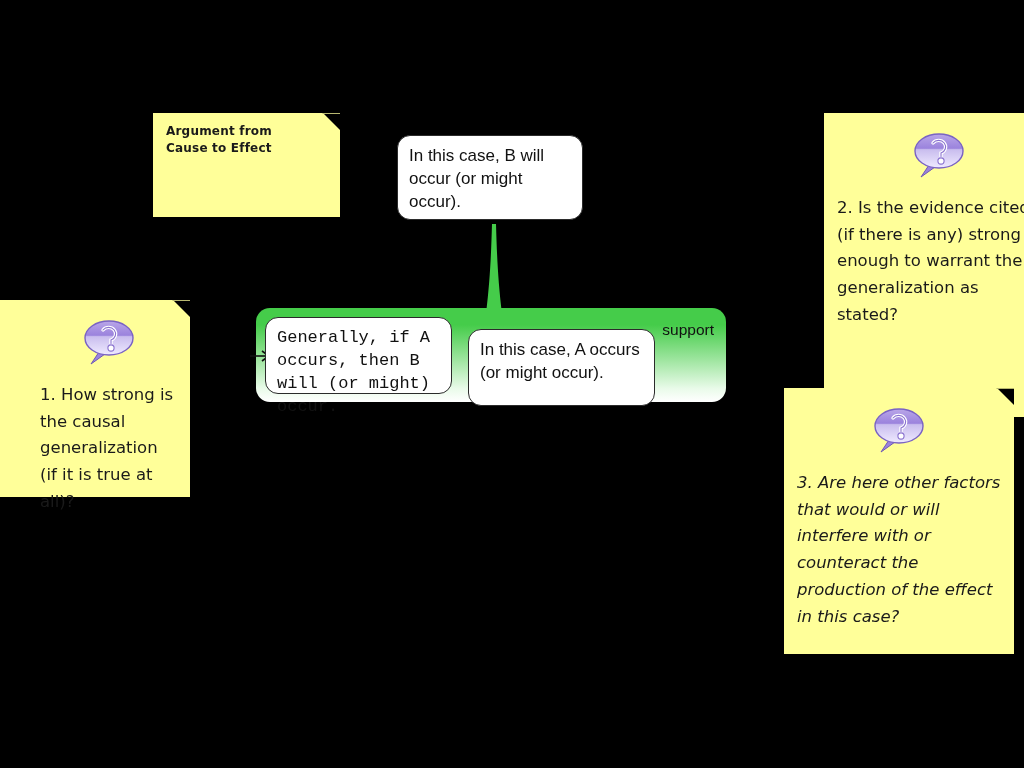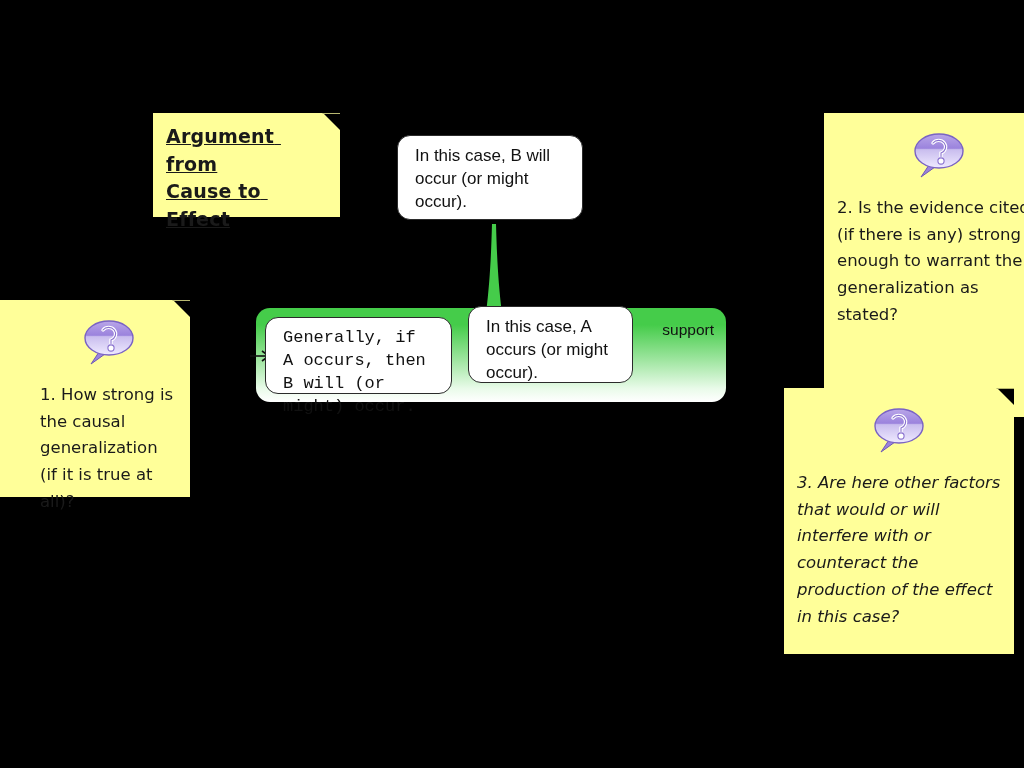--- a/index.html
+++ b/index.html
@@ -47,24 +47,23 @@
     top: 0;
     right: 0;
     width: 18px;
     height: 18px;
     border-top: 1.5px solid #b8b870;
     box-sizing: border-box;
     clip-path: polygon(100% 0, 0 0, 100% 100%);
   }
   .note-title {
     font-weight: bold;
-    font-size: 19px;
+    font-size: 12px;
     line-height: 1.45;
     letter-spacing: 0.2px;
-    text-decoration: underline;
   }
   .note-text {
     white-space: pre-wrap;
   }
 
   
   .qbubble-wrap {
     width: 100%;
     display: flex;
     justify-content: center;
@@ -76,21 +75,21 @@
   .stmt {
     position: absolute;
     background: #ffffff;
     border: 1.6px solid #2b2b2b;
     border-radius: 13px;
     box-sizing: border-box;
     color: #111111;
     font-family: "Liberation Sans", sans-serif;
     font-size: 17px;
     line-height: 1.35;
-    padding: 9px 17px;
+    padding: 9px 11px;
   }
 
   
   #support-box {
     position: absolute;
     left: 256px;
     top: 308px;
     width: 470px;
     height: 94px;
     border-radius: 14px;
@@ -147,21 +146,21 @@
 
   <svg id="left-arrow" viewBox="0 0 22 16">
     <line x1="1" y1="8" x2="19" y2="8" stroke="#111111" stroke-width="1.6"></line>
     <polyline points="13,3 20,8 13,13" fill="none" stroke="#111111" stroke-width="1.6"></polyline>
   </svg>
 
   <div class="stmt" id="premise-1" style="left:265px; top:317px; width:187px; height:77px;font-family:Liberation Mono, monospace;">
     <span>Generally, if A occurs, then B will (or might) occur.</span>
   </div>
 
-  <div class="stmt" id="premise-2" style="left:468px; top:306px; width:165px; height:77px;">
+  <div class="stmt" id="premise-2" style="left:468px; top:329px; width:187px; height:77px;">
     <span>In this case, A occurs (or might occur).</span>
   </div>
 
   <div class="note" id="cq-note-1" style="left:0px; top:300px; width:190px; height:197px;padding-left:40px;">
     <div class="qbubble-wrap">
       <svg width="58" height="50" viewBox="0 0 58 50">
         <defs>
           <linearGradient id="bub1" x1="0" y1="0" x2="0" y2="1">
             <stop offset="0%" stop-color="#b9a6e8"></stop>
             <stop offset="42%" stop-color="#9b83dd"></stop>

